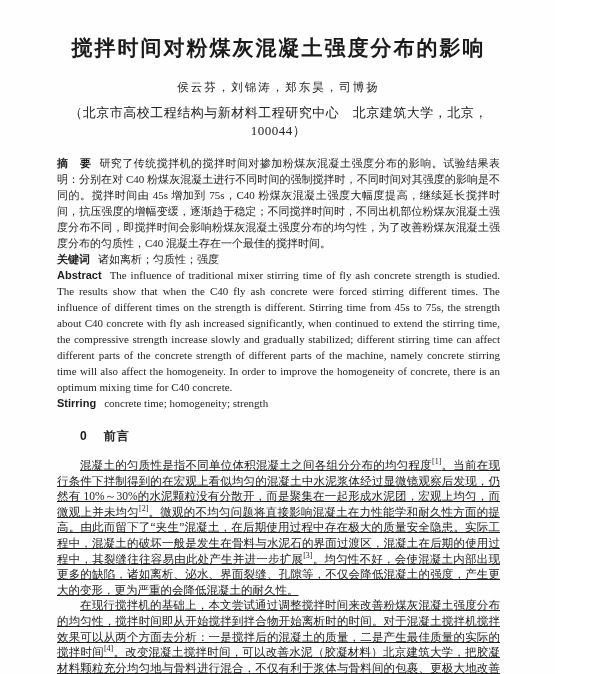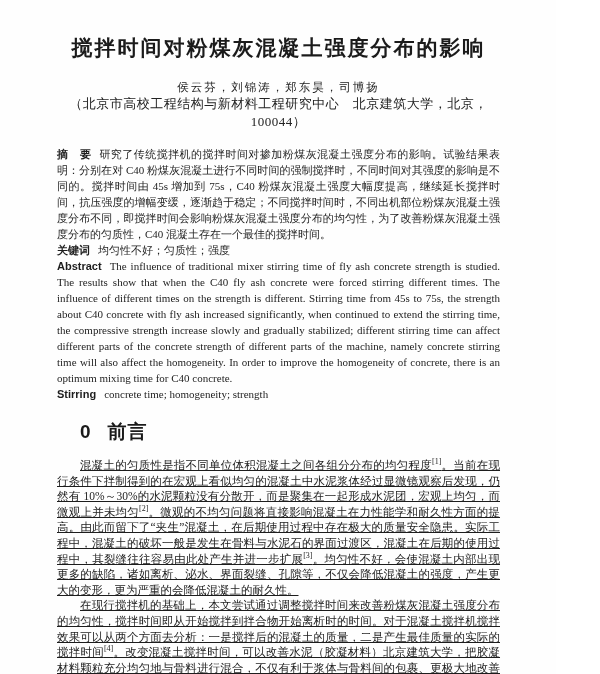--- a/index.html
+++ b/index.html
@@ -20,20 +20,21 @@
     font-size: 21px;
     font-weight: bold;
     letter-spacing: 2px;
     margin: 4px 0 18px 0;
     font-family: "Liberation Sans", "DejaVu Sans", sans-serif;
   }
   .authors {
     text-align: center;
     font-size: 11.5px;
     letter-spacing: 2px;
+    margin-bottom: 9px;
     color: #222;
   }
   .affiliation {
     text-align: center;
     font-size: 13px;
     letter-spacing: 0.5px;
     margin-bottom: 15px;
     color: #222;
   }
   .absblock {
@@ -41,21 +42,21 @@
     line-height: 16px;
     text-align: justify;
     color: #1d1d1d;
   }
   .absblock .lbl {
     font-weight: bold;
     font-family: "Liberation Sans", "DejaVu Sans", sans-serif;
     margin-right: 8px;
   }
   .h2row {
-    font-size: 19px;
+    font-size: 12px;
     font-weight: bold;
     font-family: "Liberation Sans", "DejaVu Sans", sans-serif;
     padding-left: 23px;
     letter-spacing: 1px;
   }
   .h2row .num { margin-right: 16px; }
   #sec0-head { margin-top: 17px; margin-bottom: 13px; }
   #sec1-head { margin-top: 17px; margin-bottom: 15px; }
   .bodypara {
     font-size: 11.5px;
@@ -77,21 +78,21 @@
 
   <div class="authors">侯云芬，刘锦涛，郑东昊，司博扬</div>
 
   <div class="affiliation">（北京市高校工程结构与新材料工程研究中心　北京建筑大学，北京，100044）</div>
 
   <div class="absblock">
     <span class="lbl">摘　要</span><span>研究了传统搅拌机的搅拌时间对掺加粉煤灰混凝土强度分布的影响。试验结果表明：分别在对 C40 粉煤灰混凝土进行不同时间的强制搅拌时，不同时间对其强度的影响是不同的。搅拌时间由 45s 增加到 75s，C40 粉煤灰混凝土强度大幅度提高，继续延长搅拌时间，抗压强度的增幅变缓，逐渐趋于稳定；不同搅拌时间时，不同出机部位粉煤灰混凝土强度分布不同，即搅拌时间会影响粉煤灰混凝土强度分布的均匀性，为了改善粉煤灰混凝土强度分布的匀质性，C40 混凝土存在一个最佳的搅拌时间。</span>
   </div>
 
   <div class="absblock">
-    <span class="lbl">关键词</span><span>均匀性不好；匀质性；强度</span>
+    <span class="lbl">关键词</span><span>诸如离析；匀质性；强度</span>
   </div>
 
   <div class="absblock">
     <span class="lbl">Abstract</span><span>The influence of traditional mixer stirring time of fly ash concrete strength is studied. The results show that when the C40 fly ash concrete were forced stirring different times. The influence of different times on the strength is different. Stirring time from 45s to 75s, the strength about C40 concrete with fly ash increased significantly, when continued to extend the stirring time, the compressive strength increase slowly and gradually stabilized; different stirring time can affect different parts of the concrete strength of different parts of the machine, namely concrete stirring time will also affect the homogeneity. In order to improve the homogeneity of concrete, there is an optimum mixing time for C40 concrete.</span>
   </div>
 
   <div class="absblock">
     <span class="lbl">Stirring</span><span>concrete time; homogeneity; strength</span>
   </div>
 

